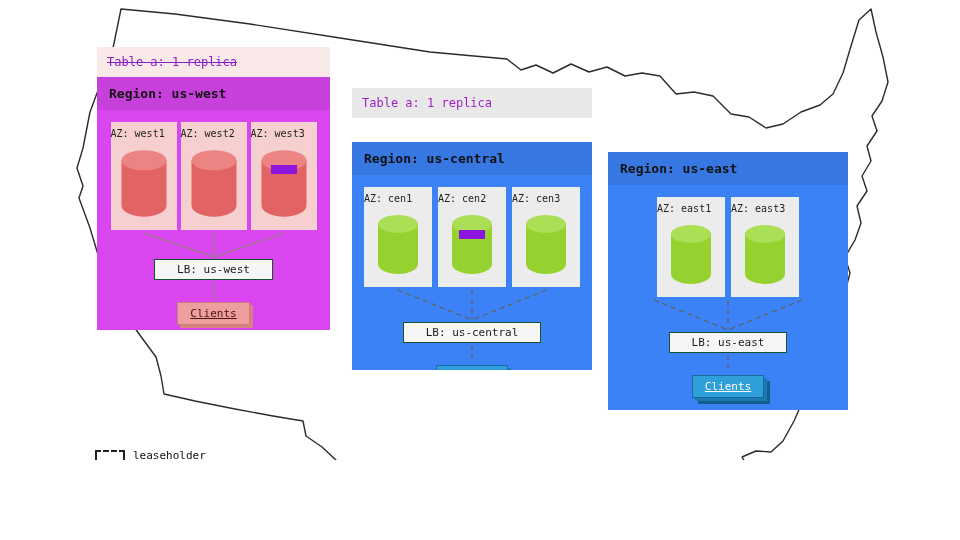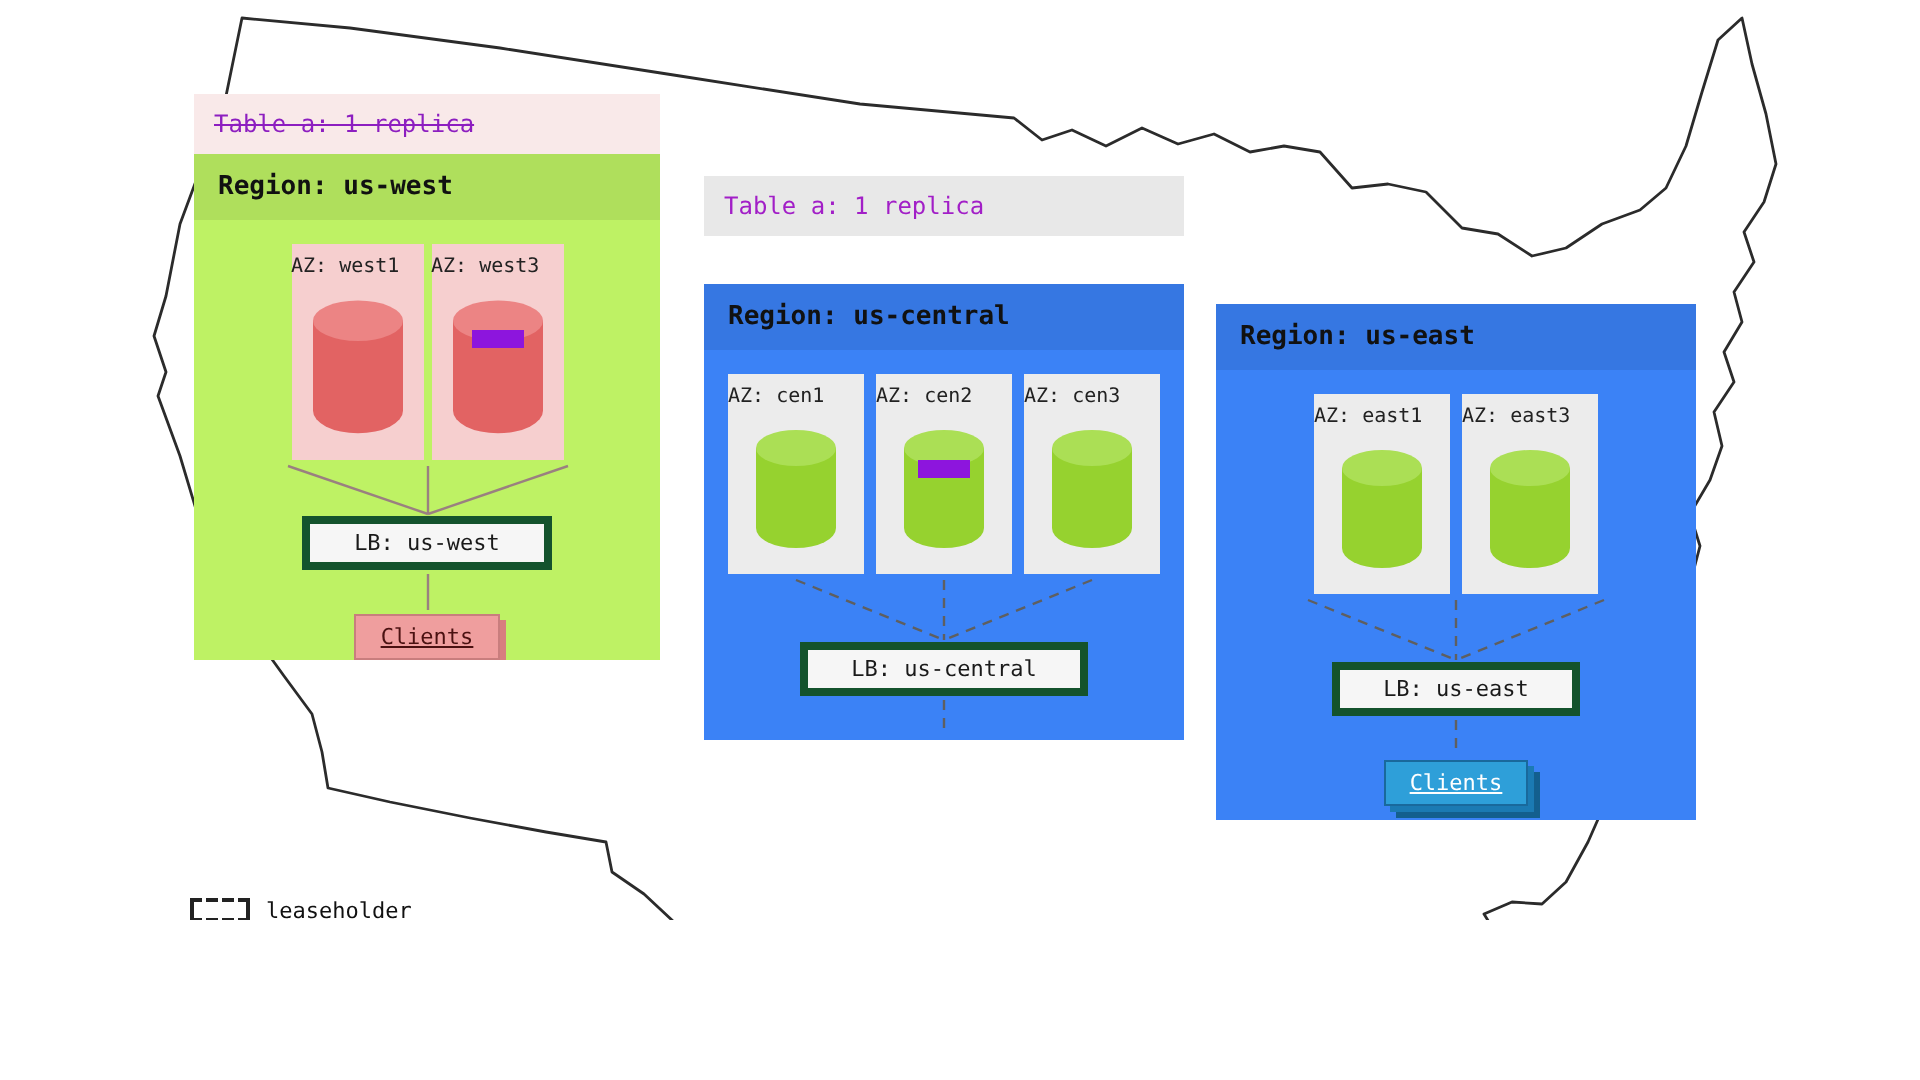--- a/index.html
+++ b/index.html
@@ -14,21 +14,21 @@
   .panel-central { left: 352px; top: 88px;  width: 240px; height: 282px; }
   .panel-east    { left: 608px; top: 128px; width: 240px; height: 282px; }
 
   .panel-header { padding: 8px 10px; font-size: 12px; }
   .west .panel-header { background: #f9e9e9; }
   .gray .panel-header { background: #e8e8e8; }
   .table-label { color: #a21fc7; }
   .table-label.strike { text-decoration: line-through; color: #8d1ec0; }
 
   .panel-body { padding: 0 12px 10px; height: 100%; }
-  .west .panel-body { background: #bef264; }
+  .west .panel-body { background: #d946ef; }
   .gray .panel-body { background: #3b82f6; margin-top: 24px; }
 
   .region-title { margin: 0 -12px 12px; padding: 9px 12px; font-size: 13px; font-weight: bold; color: #111; background: rgba(0,0,0,0.08); }
 
   .az-row { display: flex; justify-content: center; }
   .west .az-row { gap: 4px; }
   .gray .az-row { gap: 6px; border-radius: 28px; }
   .az-box { text-align: left; padding: 6px 0 10px; }
   .west .az-box { width: 66px; background: #f6cfcf; }
   .gray .az-box { width: 68px; background: #ececec; }
@@ -45,28 +45,28 @@
 
   .conn { display: block; margin: 2px auto 0; }
   .conn line { stroke: #7a7a7a; stroke-width: 1.2; }
   .gray .conn line { stroke-dasharray: 5 4; stroke: #5f5f5f; }
   .west .conn line { stroke: #9a8080; }
   .fan-west { width: 206px; height: 26px; }
   .fan-gray { width: 216px; height: 32px; }
   .drop { width: 2px; height: 18px; }
 
   .lb-row, .clients-row { text-align: center; }
-  .lb-box { display: inline-block; background: #f6f6f6; border: 4px solid #14532d; padding: 3px 22px; font-size: 11px; color: #1a1a1a; }
+  .lb-box { display: inline-block; background: #f6f6f6; border: 1px solid #14532d; padding: 3px 22px; font-size: 11px; color: #1a1a1a; }
 
   .clients-row { margin-top: 2px; }
   .clients { display: inline-block; padding: 4px 12px; font-size: 11px; text-decoration: underline; }
   .gray .clients { background: #2e9fd9; color: #ffffff; border: 1px solid #19699c; box-shadow: 3px 3px 0 #1b7ab3, 6px 6px 0 #135f8e; }
   .west .clients { background: #ef9e9e; color: #4a1111; border: 1px solid #c97e7e; box-shadow: 3px 3px 0 #d87f7f; }
 
-  .legend { position: absolute; left: 95px; top: 449px; display: flex; align-items: flex-start; gap: 8px; font-size: 11px; color: #111; }
+  .legend { position: absolute; left: 95px; top: 449px; display: flex; align-items: flex-end; gap: 8px; font-size: 11px; color: #111; }
   .legend-swatch { width: 30px; height: 12px; border: 2px dashed #222; background: #fff; }
 </style>
 </head>
 <body>
 
 <div class="canvas">
 
   <svg class="map-svg" viewBox="0 0 960 540">
     <path d="M121,9 L113,48 L103,77 L90,112 L83,148 L77,168 L83,186 L79,198 L90,228 L99,258 L110,286 L124,313 L142,338 L156,357 L161,376 L164,394
              L195,401 L235,409 L273,416 L303,421 L306,436 L322,447 L337,461 L350,480 L360,497 L372,489 L383,486 L396,499 L409,513 L422,528 L431,516 L428,499
@@ -89,20 +89,30 @@
           <div class="az-label">AZ: west1</div>
           <div class="cyl-wrap">
             <svg class="cyl" viewBox="0 0 46 64">
               <path class="cyl-body" d="M3,11 V51 a20,10 0 0 0 40,0 V11 Z"></path>
                 <ellipse class="cyl-top" cx="23" cy="11" rx="20" ry="9"></ellipse>
             </svg>
 
           </div>
         </div>
         <div class="az-box">
+          <div class="az-label">AZ: west2</div>
+          <div class="cyl-wrap">
+            <svg class="cyl" viewBox="0 0 46 64">
+              <path class="cyl-body" d="M3,11 V51 a20,10 0 0 0 40,0 V11 Z"></path>
+                <ellipse class="cyl-top" cx="23" cy="11" rx="20" ry="9"></ellipse>
+            </svg>
+
+          </div>
+        </div>
+        <div class="az-box">
           <div class="az-label">AZ: west3</div>
           <div class="cyl-wrap">
             <svg class="cyl" viewBox="0 0 46 64">
               <path class="cyl-body" d="M3,11 V51 a20,10 0 0 0 40,0 V11 Z"></path>
                 <ellipse class="cyl-top" cx="23" cy="11" rx="20" ry="9"></ellipse>
             </svg>
             <span class="marker"></span>
           </div>
         </div>
       </div>

